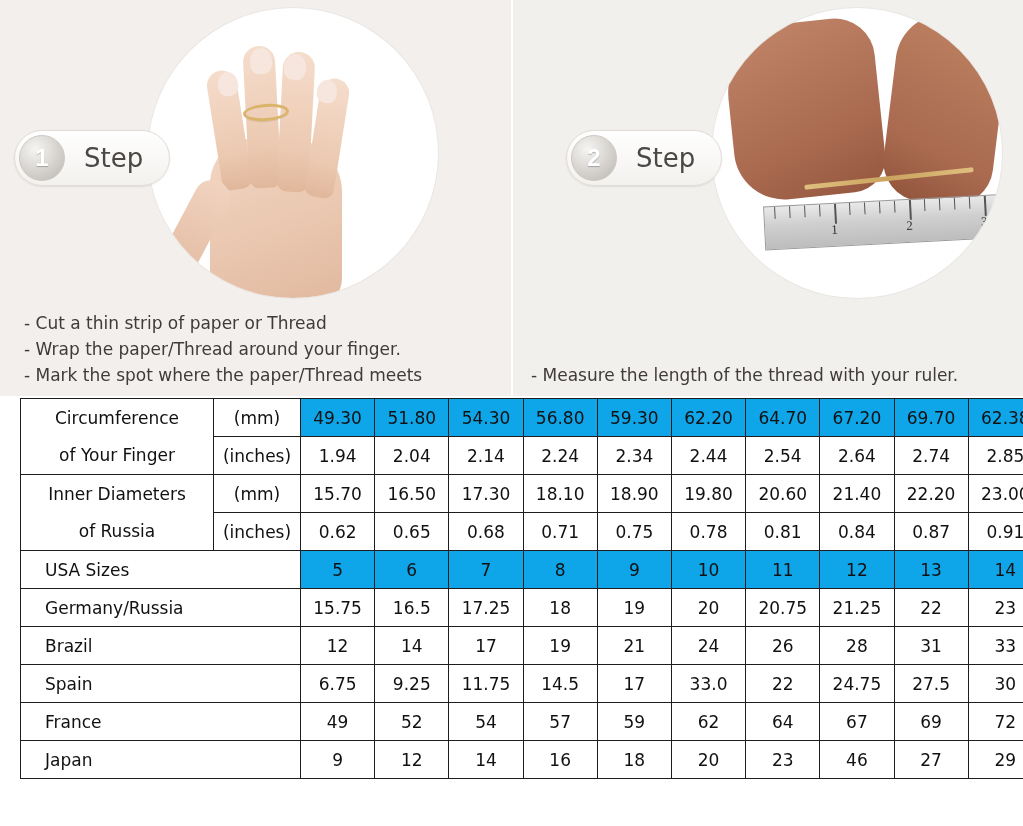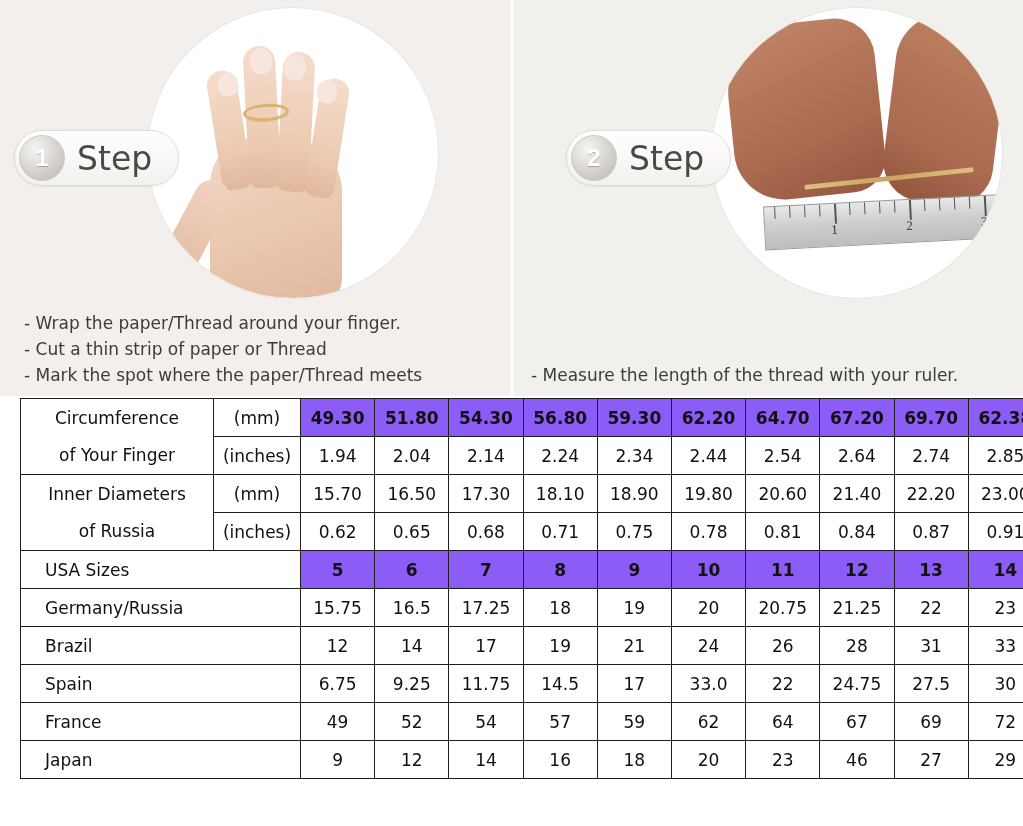--- a/index.html
+++ b/index.html
@@ -189,22 +189,22 @@
     color: #ffffff;
     font-size: 24px;
     font-weight: bold;
     display: flex;
     align-items: center;
     justify-content: center;
     text-shadow: 0 1px 1px rgba(0,0,0,0.25);
     flex: none;
   }
   .step-word {
-    margin-left: 12px;
-    font-size: 33px;
+    margin-left: 19px;
+    font-size: 26px;
     color: #4b4845;
     font-family: "DejaVu Sans", sans-serif;
   }
 
   
   .bullets {
     position: absolute;
     bottom: 8px;
     font-size: 17px;
     color: #3f3b38;
@@ -249,22 +249,21 @@
     text-align: left;
     padding-left: 24px;
   }
   td.unit {
     width: 82px;
     text-align: left;
     padding-left: 6px;
     font-size: 17px;
   }
   td.shaded {
-    background: #8b5cf6;
-    font-weight: bold;
+    background: #0ea5e9;
   }
   .noborder-bottom { border-bottom: none !important; }
   .noborder-top { border-top: none !important; }
 </style>
 </head>
 <body>
 
 <div class="page">
 
   <div class="steps">
@@ -286,22 +285,22 @@
           <div class="thread-ring"></div>
         </div>
       </div>
 
       <div class="step-badge badge-left">
         <div class="step-num">1</div>
         <div class="step-word">Step</div>
       </div>
 
       <div class="bullets bullets-left">
+        <div>-  Cut a thin strip of paper or Thread</div>
         <div>-  Wrap the paper/Thread around your finger.</div>
-        <div>-  Cut a thin strip of paper or Thread</div>
         <div>-  Mark the spot where the paper/Thread meets</div>
       </div>
     </div>
 
     <div class="panel-divider"></div>
 
     <div class="step-panel right">
 
       <div class="photo-circle photo-right" style="left:201px;">
         <div class="hand-wrap">

